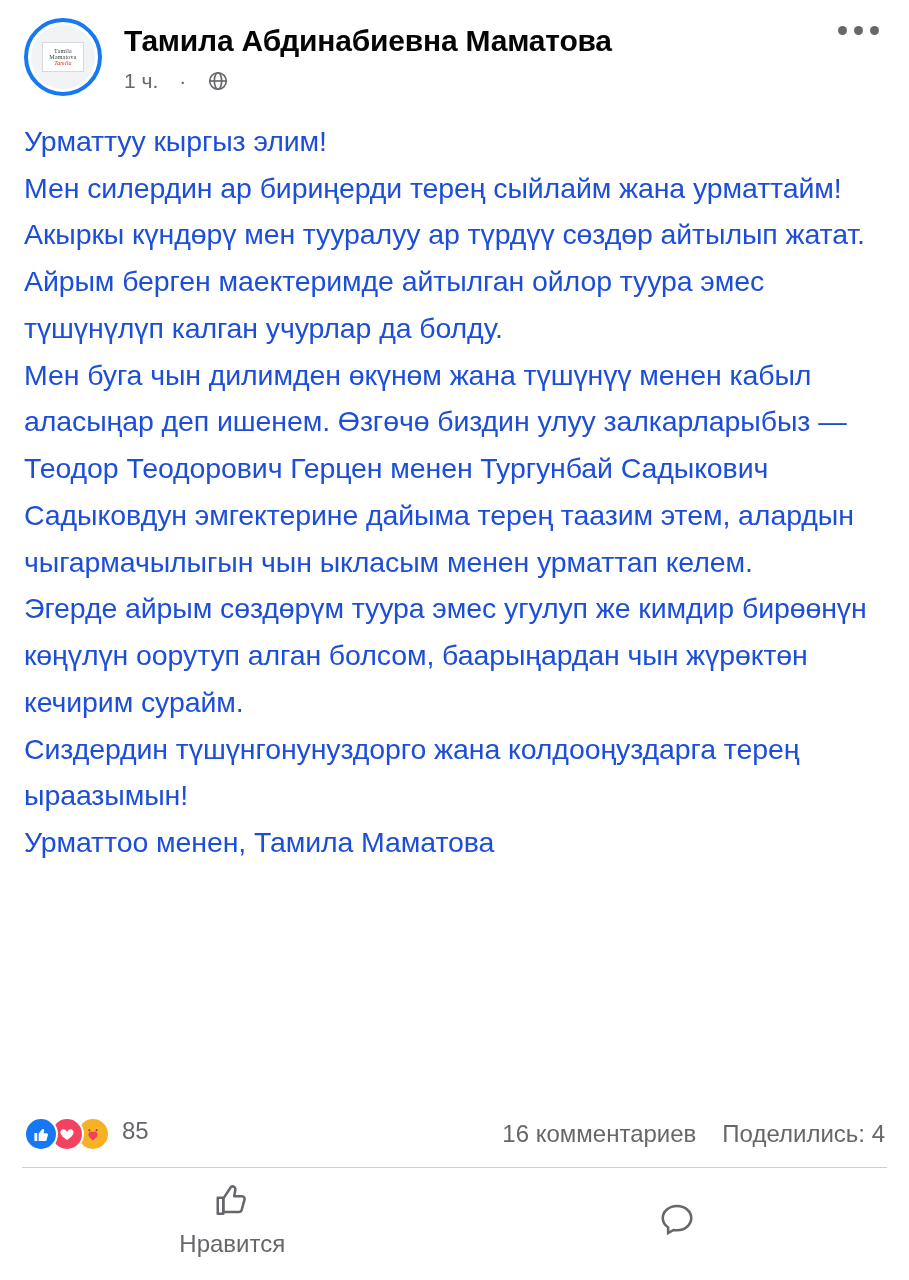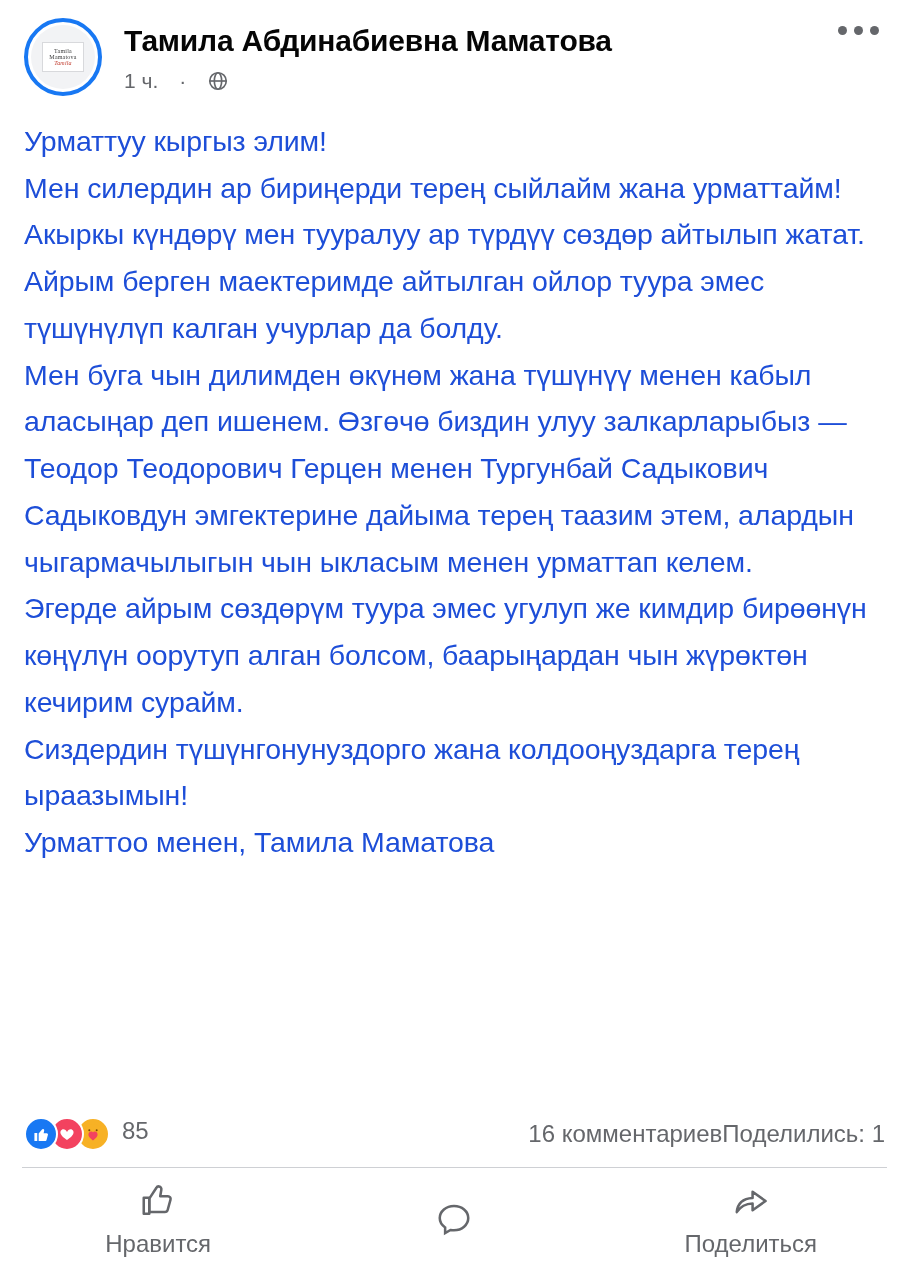--- a/index.html
+++ b/index.html
@@ -167,20 +167,21 @@
   .r-love { background: #f3425f; z-index: 2; }
   .r-care { background: #f7b125; z-index: 1; }
   .reaction-count {
     font-size: 24px;
     color: #65676b;
     margin-left: 12px;
   }
   .reactions-right {
     display: flex;
     align-items: center;
+    gap: 26px;
   }
   .rr-item {
     font-size: 24px;
     color: #65676b;
   }
 
   
   .divider {
     height: 1px;
     background: #ced0d4;
@@ -274,21 +275,21 @@
             <path d="M12 19s-5-3.2-5-6.2C7 10.6 8.5 9.4 10 9.4c1 0 1.7.5 2 1 .3-.5 1-1 2-1 1.5 0 3 1.2 3 3.4 0 3-5 6.2-5 6.2z" fill="#f3425f"></path>
             <circle cx="8" cy="8" r="1.1" fill="#7a4a00"></circle>
             <circle cx="16" cy="8" r="1.1" fill="#7a4a00"></circle>
           </svg>
         </span>
       </div>
       <span class="reaction-count">85</span>
     </div>
     <div class="reactions-right">
       <span class="rr-item">16 комментариев</span>
-      <span class="rr-item">Поделились: 1</span>
+      <span class="rr-item">Поделились: 4</span>
     </div>
   </div>
 
   <div class="divider"></div>
 
   <div class="action-bar">
 
     <div class="action-btn">
       <span class="action-icon">
         <svg width="38" height="38" viewBox="0 0 24 24" fill="none" stroke="#65676b" stroke-width="1.6" stroke-linejoin="round">
@@ -301,23 +302,15 @@
 
     <div class="action-btn">
       <span class="action-icon">
         <svg width="38" height="38" viewBox="0 0 24 24" fill="none" stroke="#65676b" stroke-width="1.6">
           <path d="M12 3.2c-5 0-9 3.4-9 7.6 0 2.4 1.3 4.5 3.4 5.9v3.6l3.4-2c.7.1 1.4.2 2.2.2 5 0 9-3.4 9-7.7S17 3.2 12 3.2z"></path>
         </svg>
       </span>
     </div>
 
 
-    <div class="action-btn">
-      <span class="action-icon">
-        <svg width="38" height="38" viewBox="0 0 24 24" fill="none" stroke="#65676b" stroke-width="1.6" stroke-linejoin="round" stroke-linecap="round">
-          <path d="M3 19c.6-6.2 4.6-8.6 10-8.9V6.2L21.2 12 13 17.8v-4.2c-4.2.1-7.3 1.4-10 5.4z"></path>
-        </svg>
-      </span>
-      <span class="action-label">Поделиться</span>
-    </div>
 
   </div>
 </div>
 
 </body></html>

